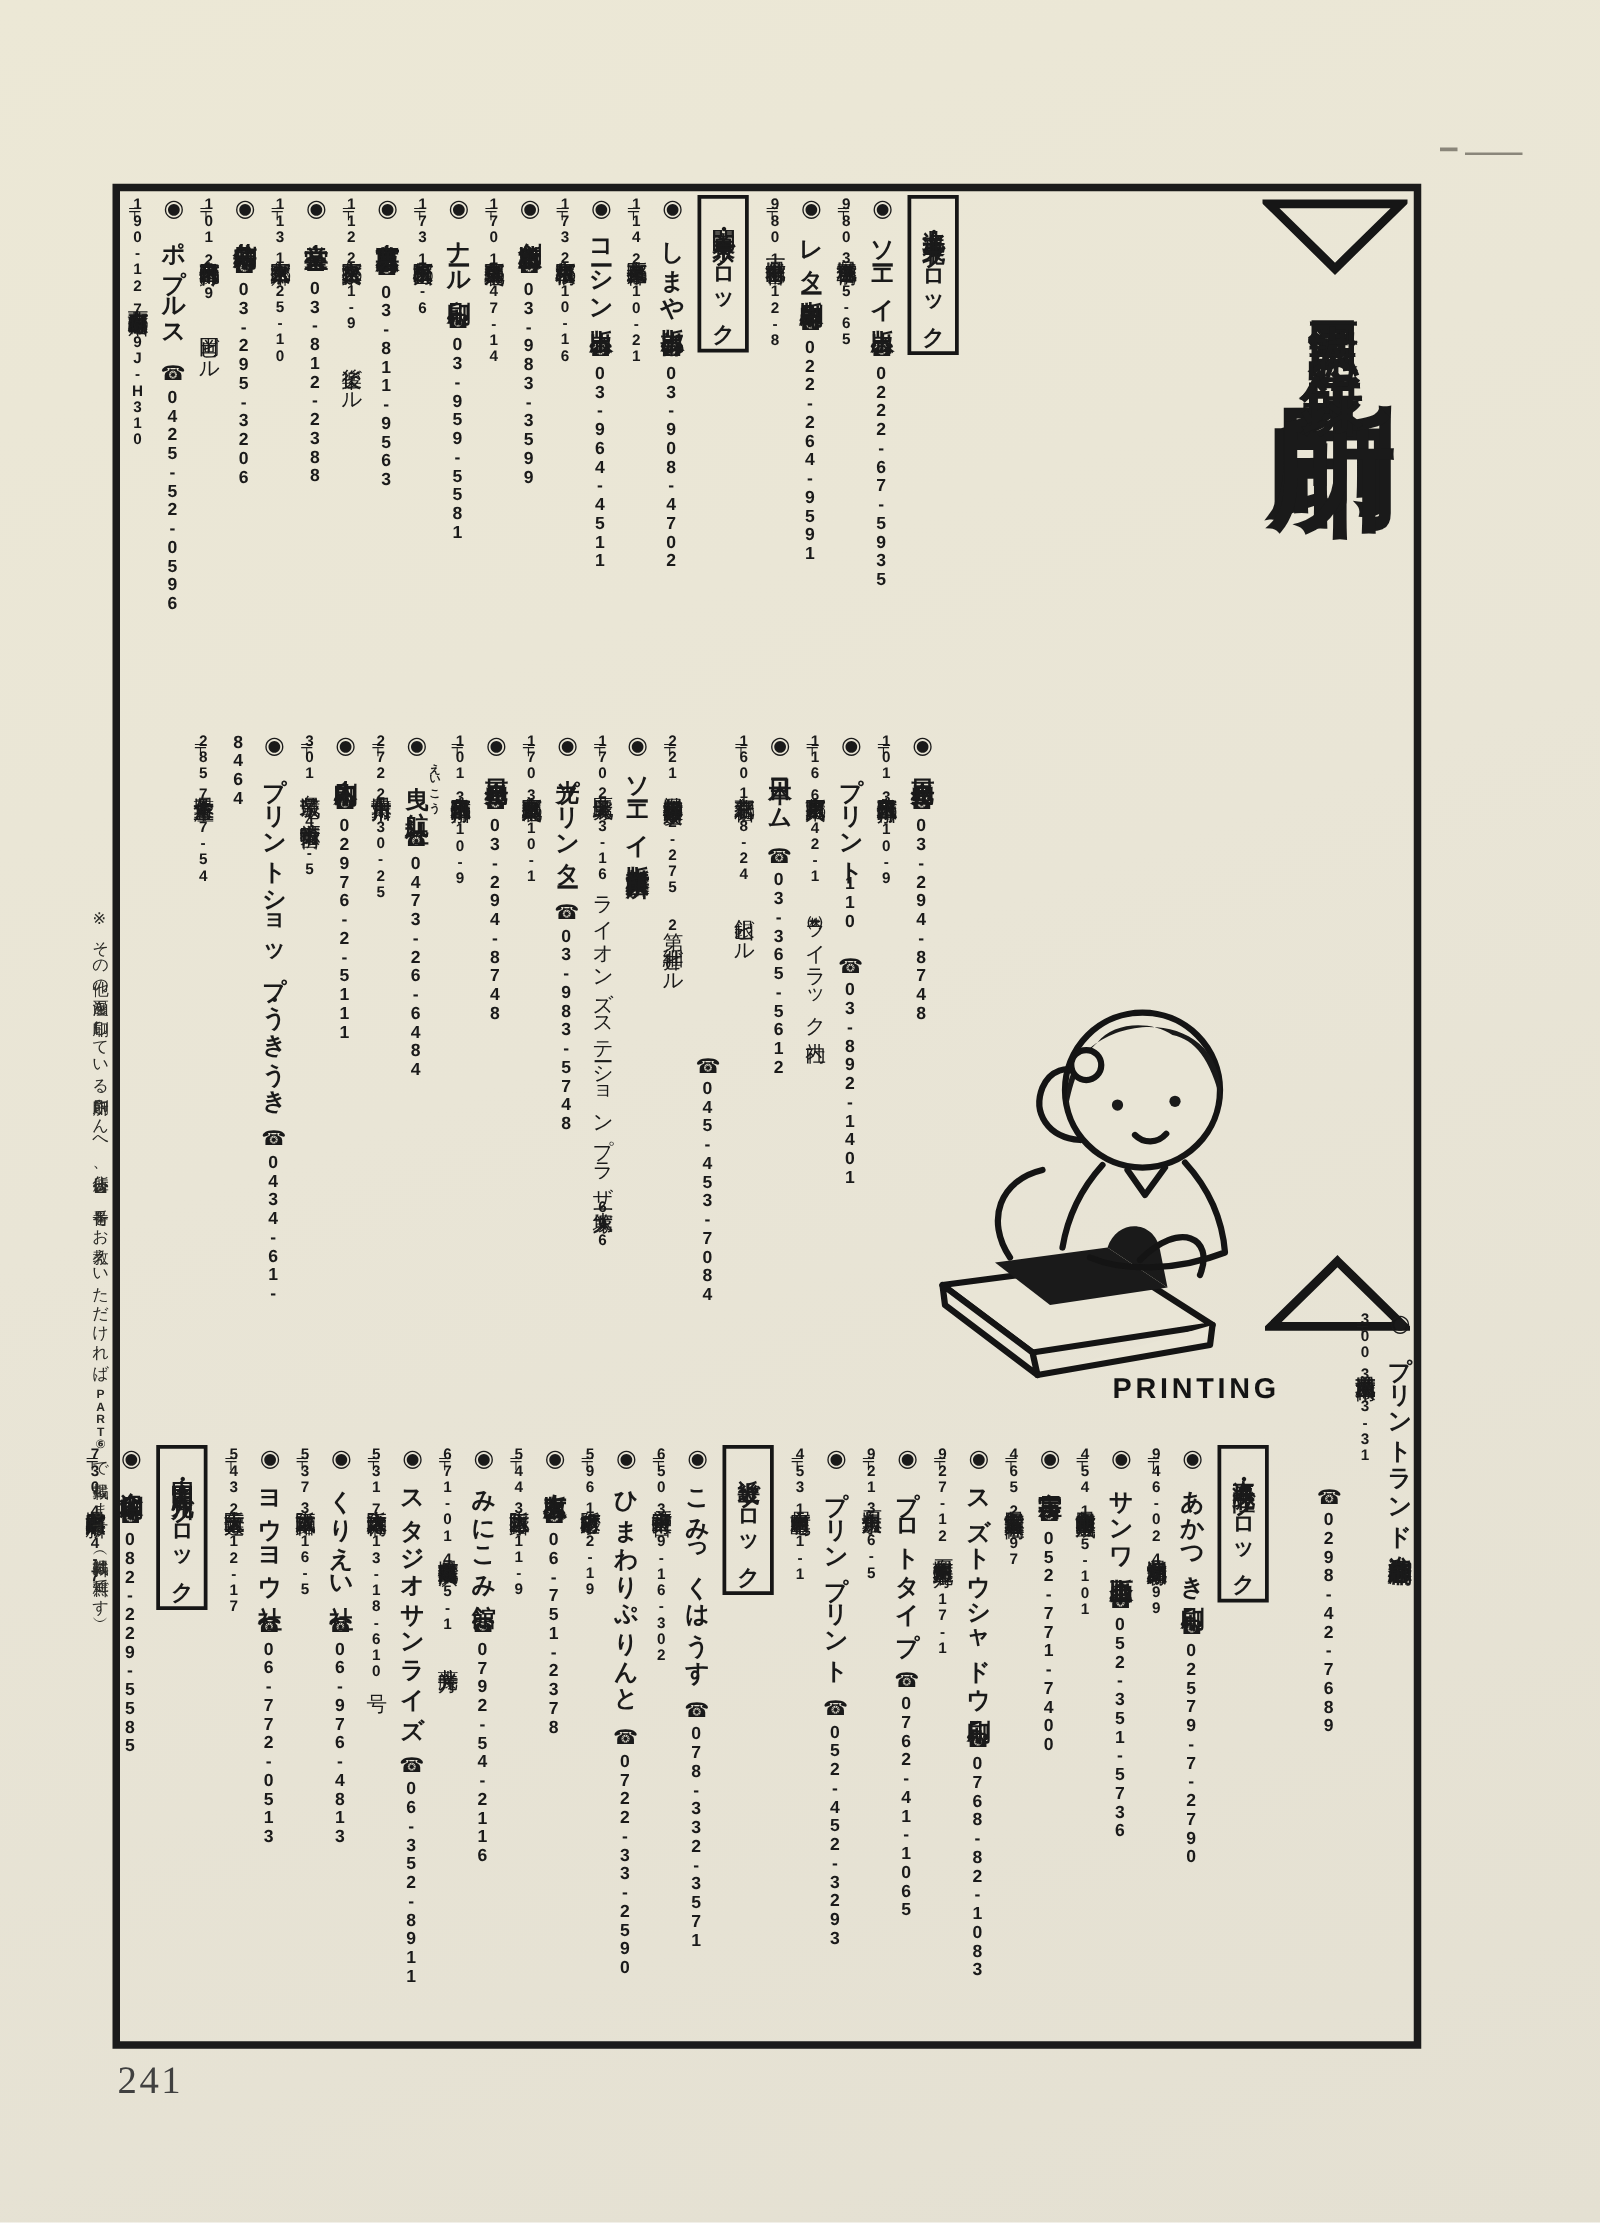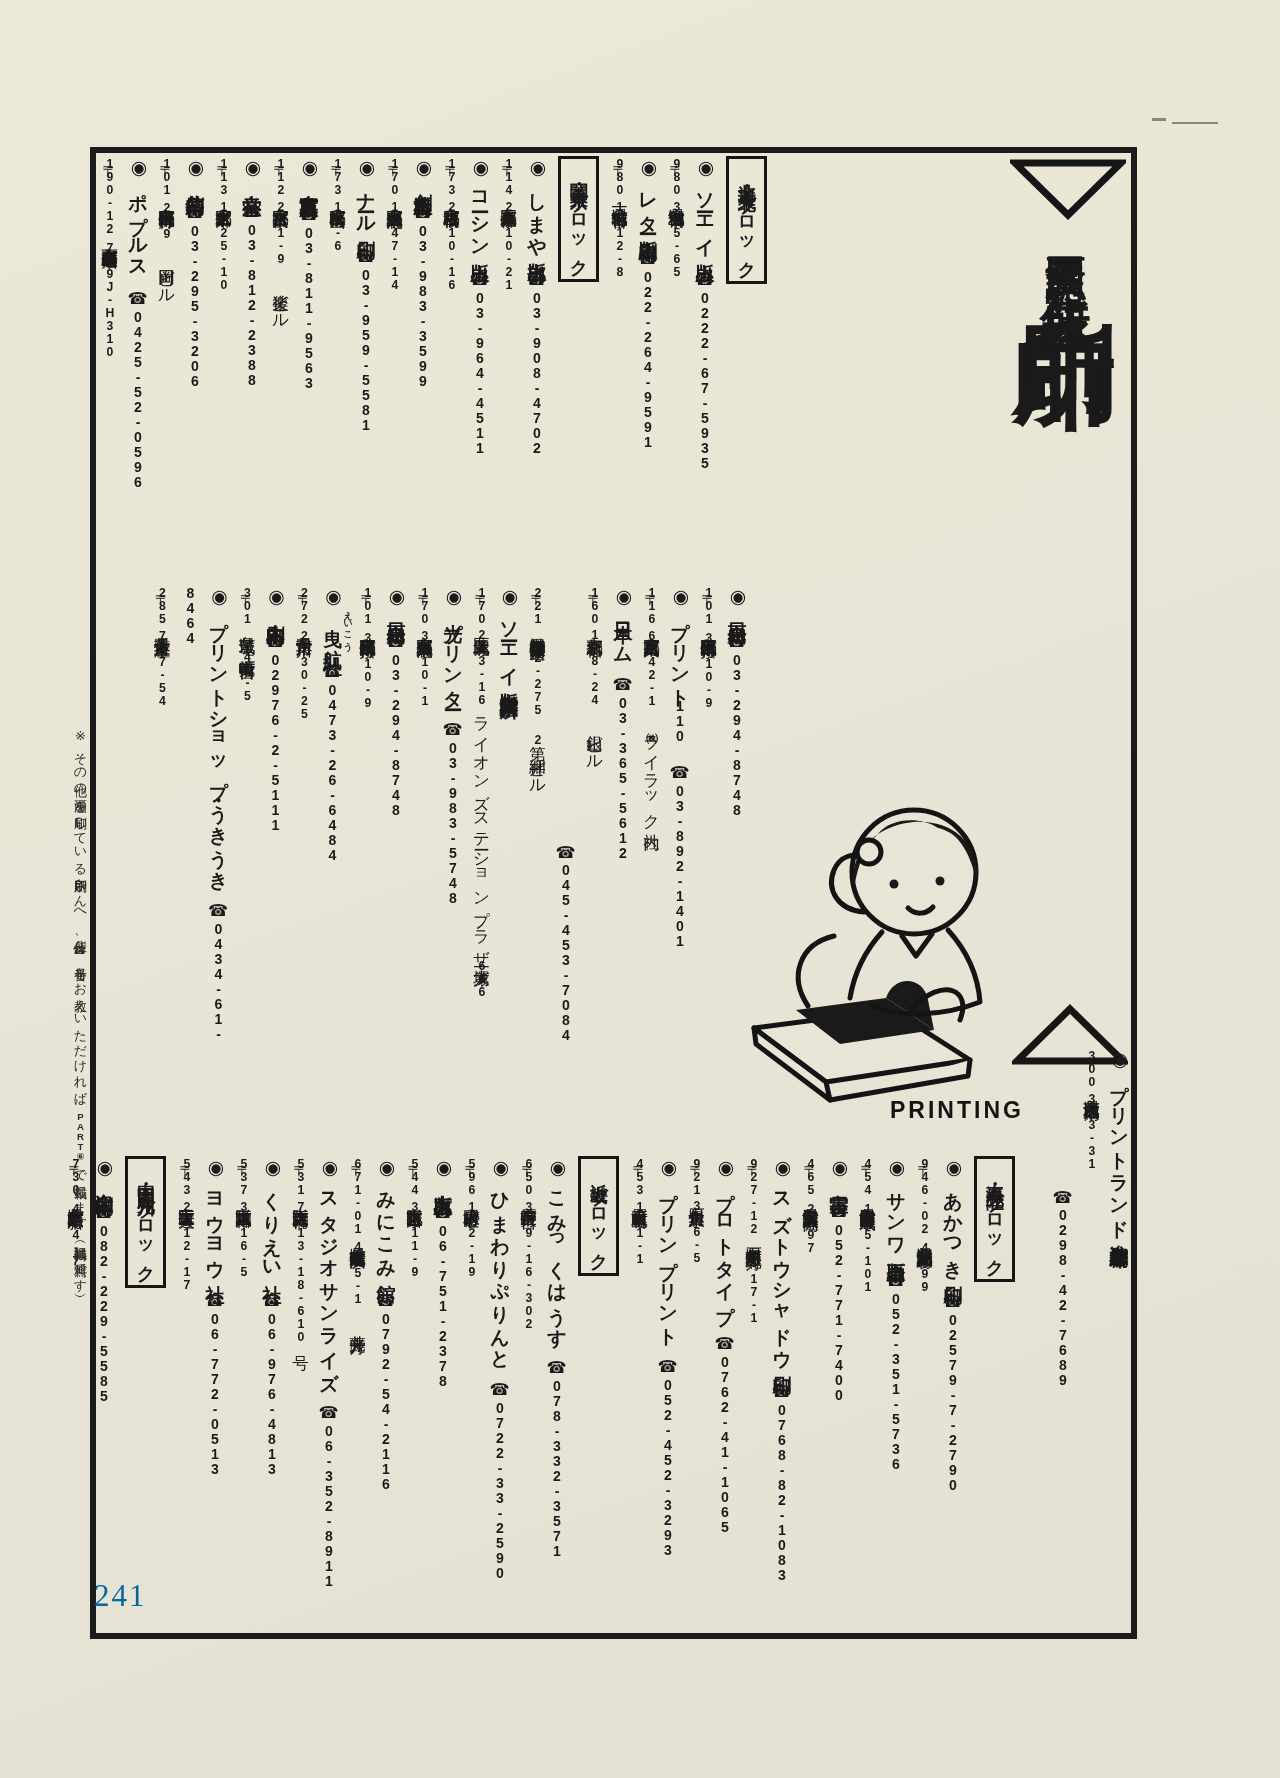--- a/index.html
+++ b/index.html
@@ -55,23 +55,23 @@
   .tri{position:absolute;}
 
   
   .notecol{
     position:absolute;left:58px;top:728px;height:756px;width:30px;
     writing-mode:vertical-rl;text-orientation:mixed;
     font-size:13px;letter-spacing:0.5px;color:#2a2a26;line-height:15px;
   }
 
   .pageno{
-    position:absolute;left:94px;top:1578px;
+    position:absolute;left:94px;top:1646px;
     font-family:"Liberation Serif","DejaVu Serif",serif;
-    font-size:31px;letter-spacing:2px;color:#0369a1;
+    font-size:31px;letter-spacing:2px;color:#404040;
   }
 
   .illus{position:absolute;left:742px;top:760px;width:280px;height:372px;text-align:right;}
   .illus svg{width:100%;height:100%;}
 </style>
 </head>
 <body>
 
 <div class="frame"></div>
 <div class="edge-mark" style="left:1152px;top:118px;width:14px;"></div>

